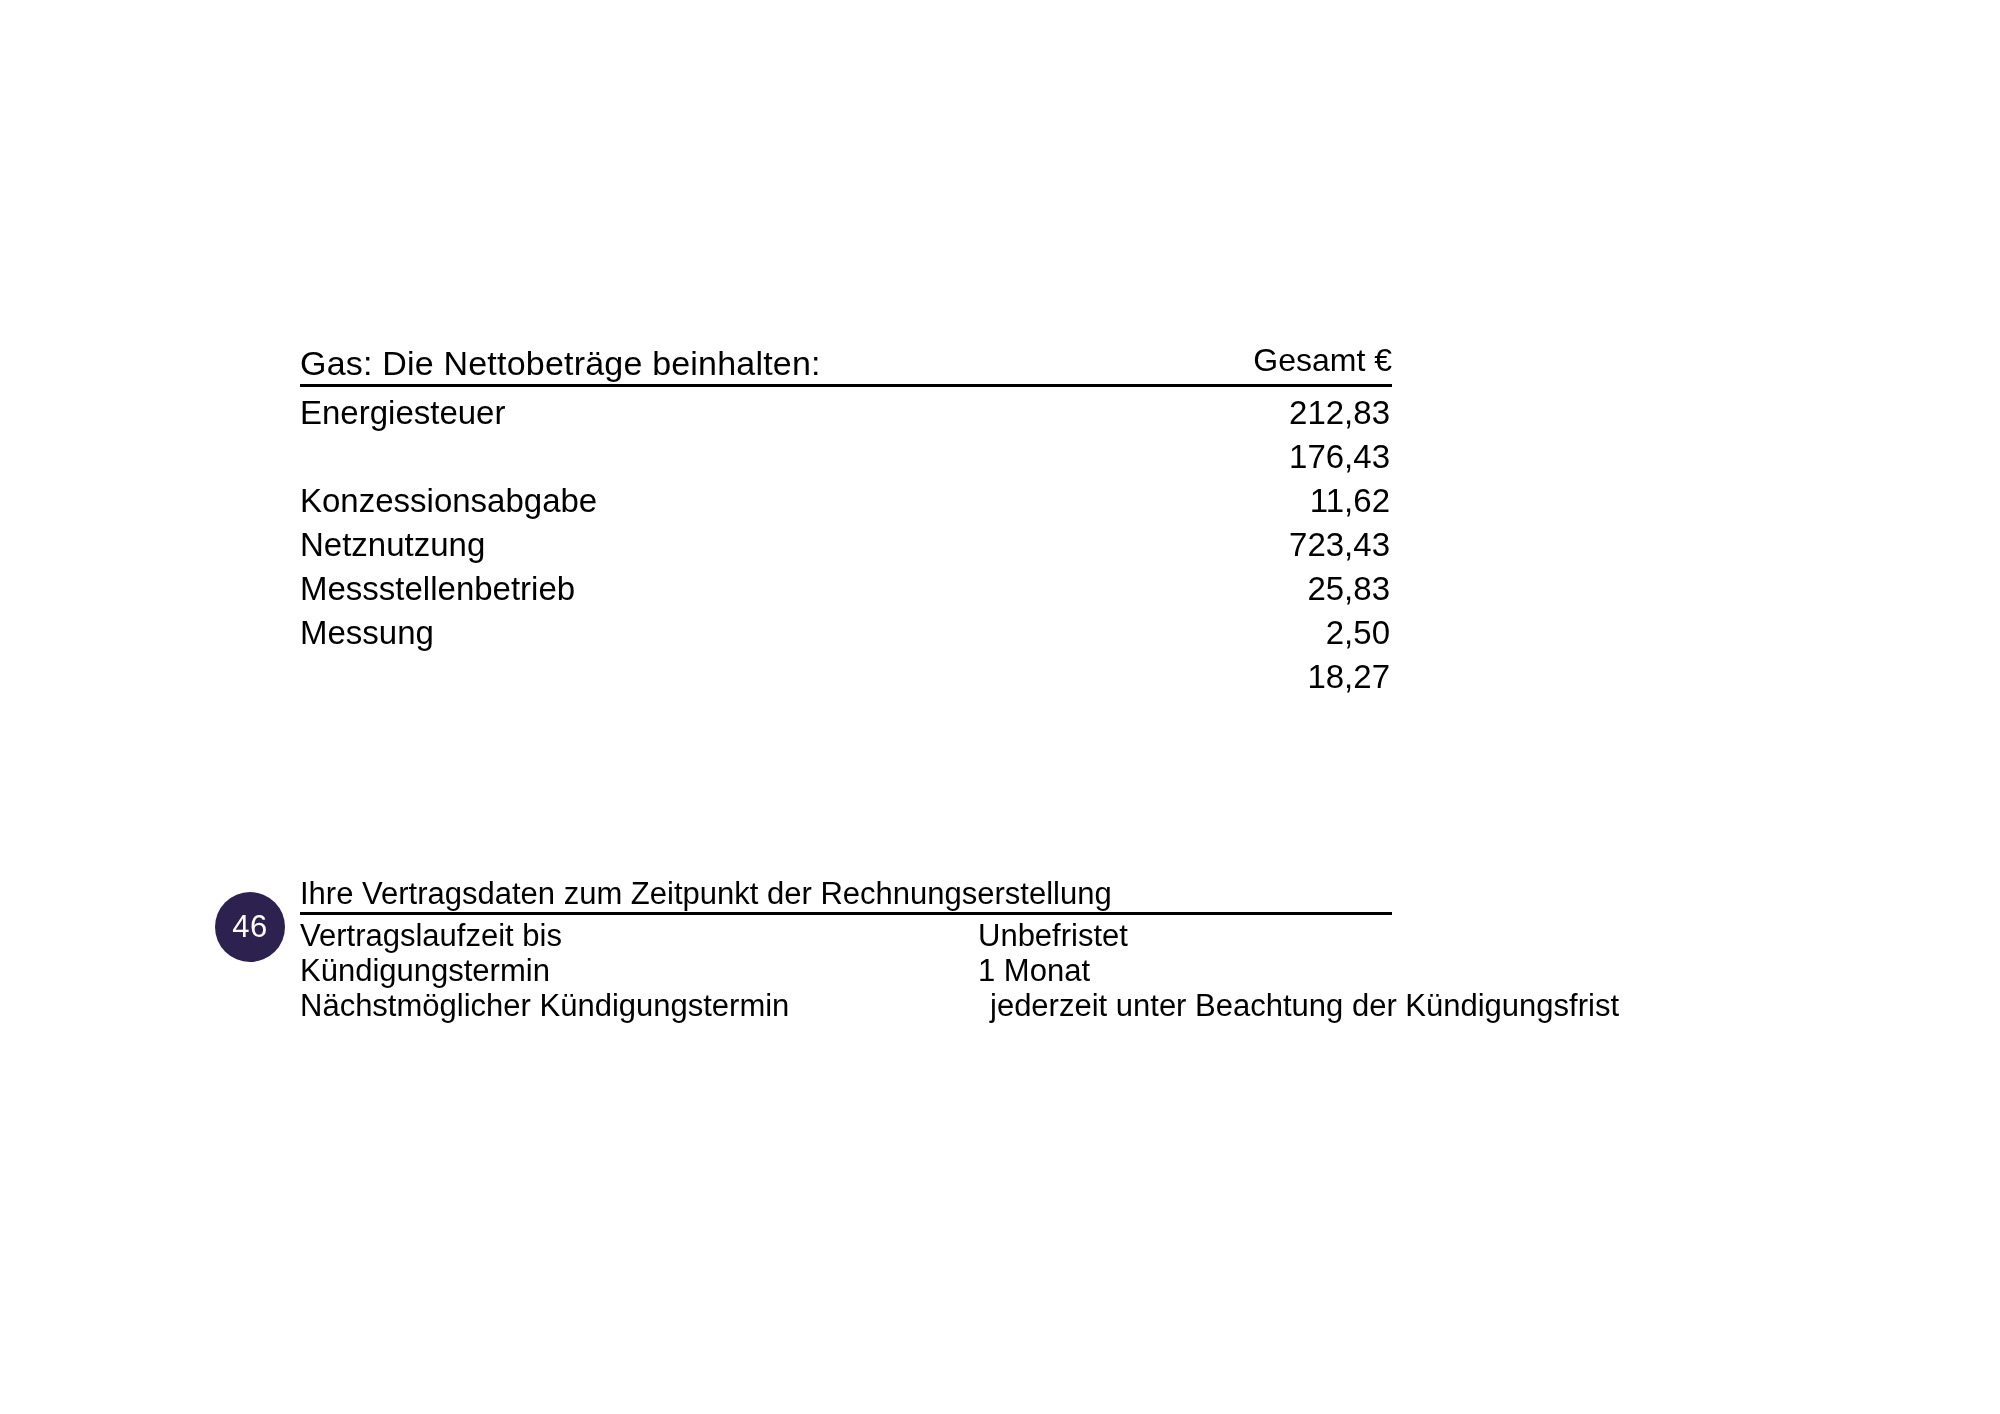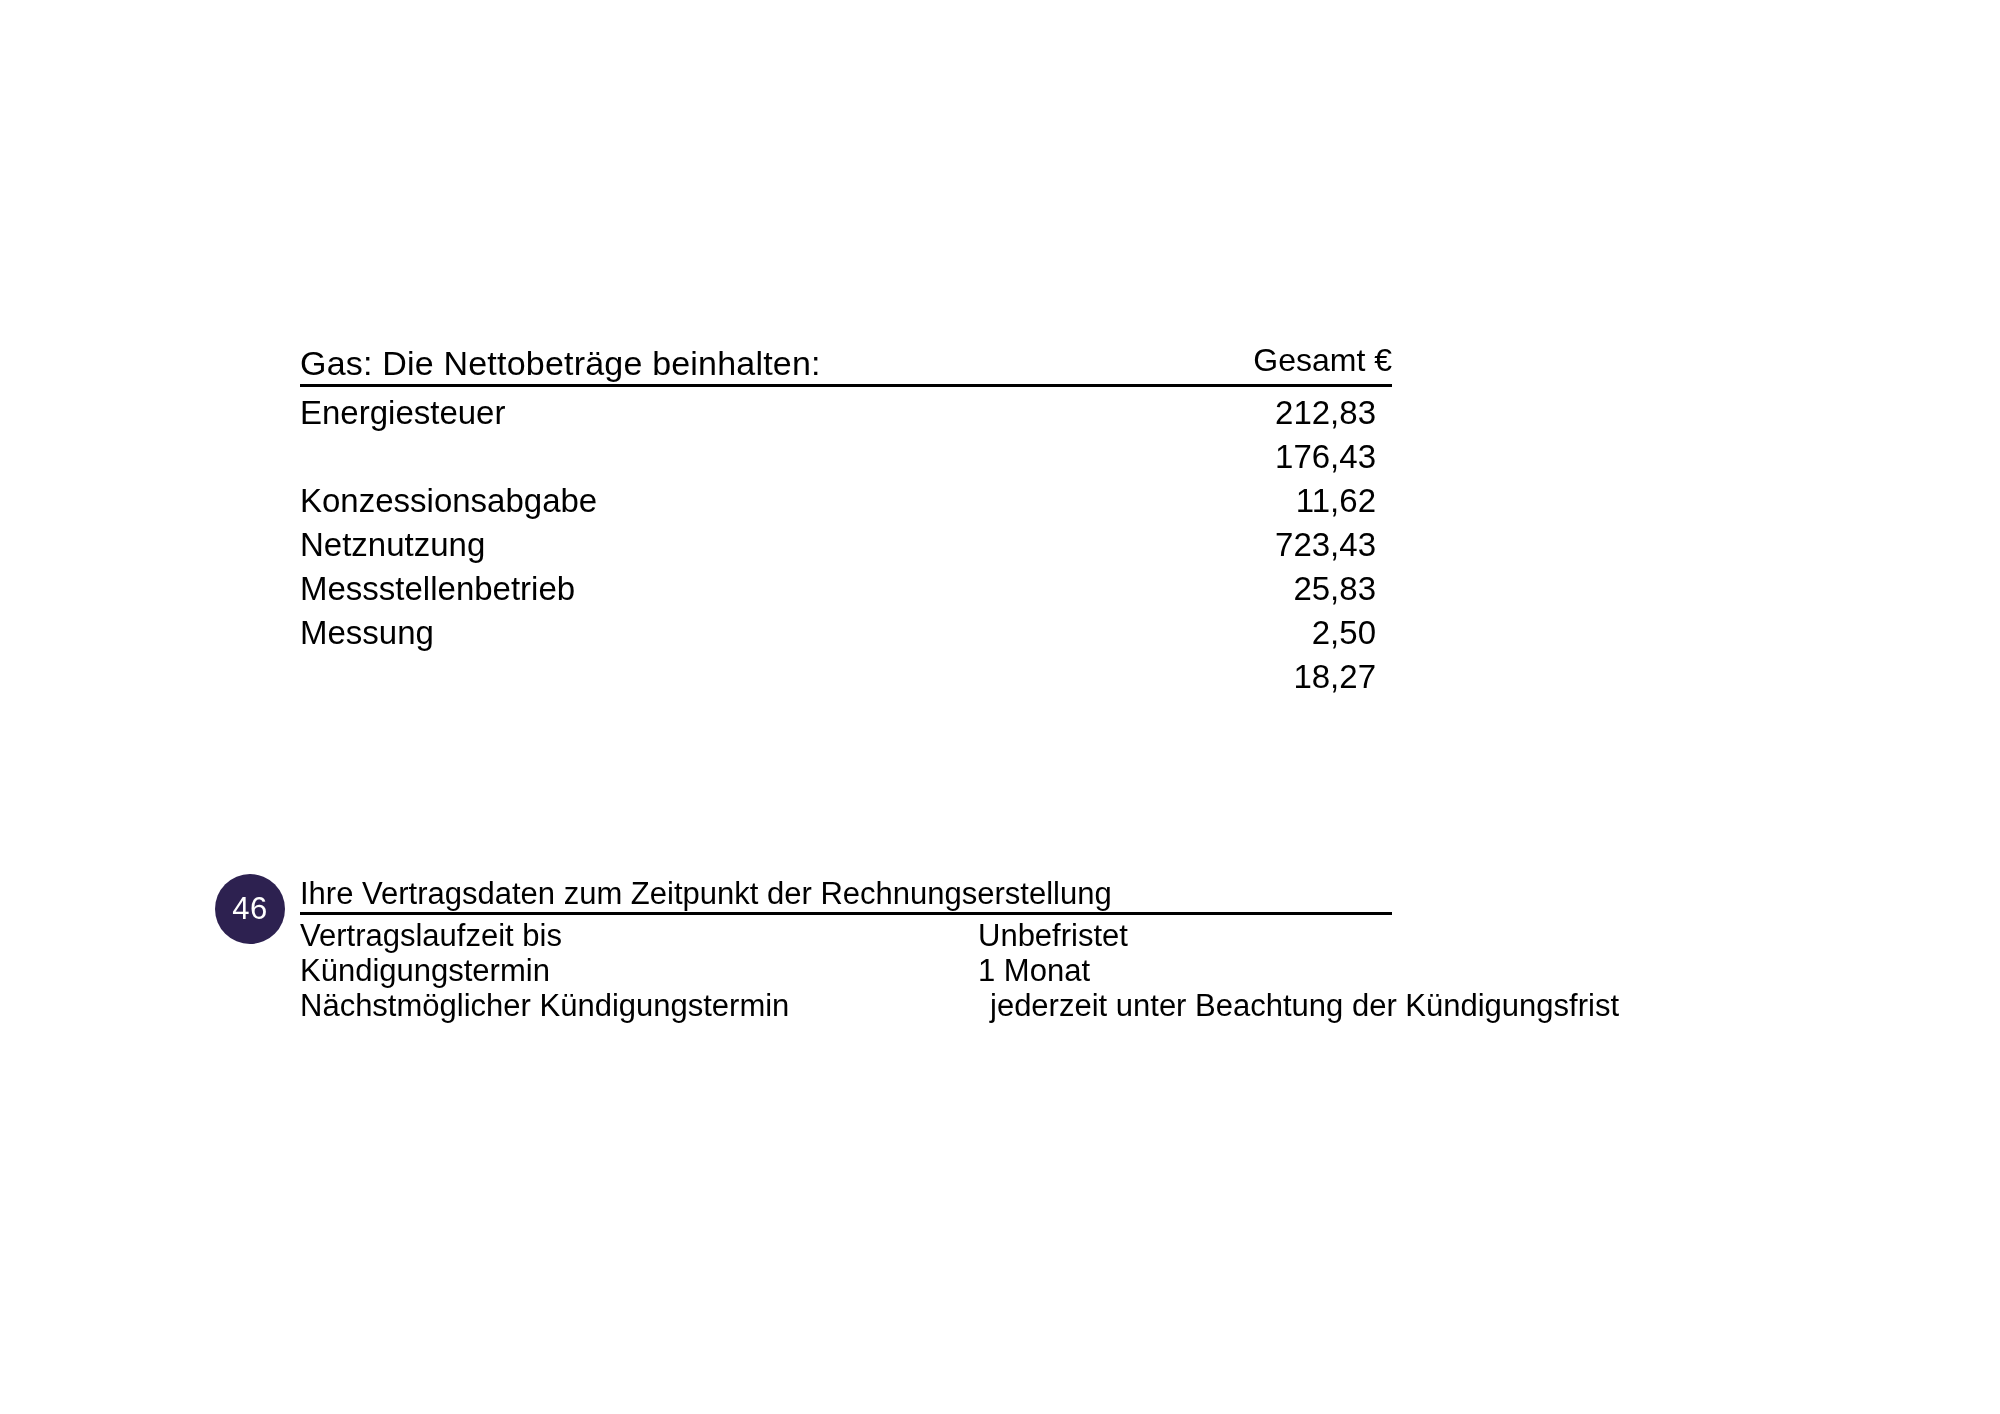--- a/index.html
+++ b/index.html
@@ -70,40 +70,40 @@
   .gas-row .label {
     position: absolute;
     left: 0;
     top: 0;
     font-size: 33px;
     line-height: 44px;
     white-space: nowrap;
   }
   .gas-row .value {
     position: absolute;
-    right: 16px;
+    right: 2px;
     top: 0;
     font-size: 33px;
     line-height: 44px;
     white-space: nowrap;
     text-align: left;
   }
 
   
   .contract-section {
     position: absolute;
     left: 300px;
     top: 872px;
     width: 1092px;
   }
 
   .badge {
     position: absolute;
     left: -85px;
-    top: 2px;
+    top: 20px;
     width: 70px;
     height: 70px;
     border-radius: 50%;
     background: #2d2150;
     color: #ffffff;
     font-size: 31px;
     line-height: 70px;
     text-align: center;
     letter-spacing: 0.5px;
   }

